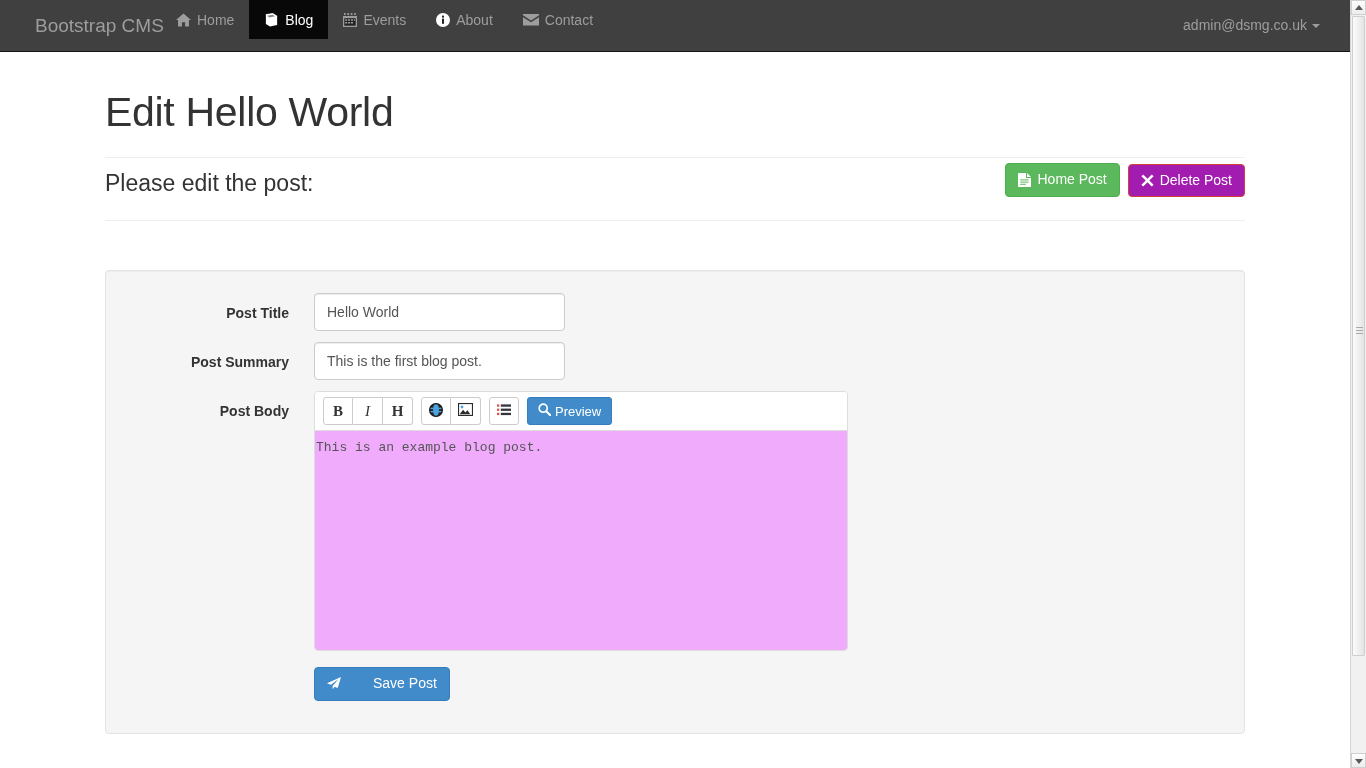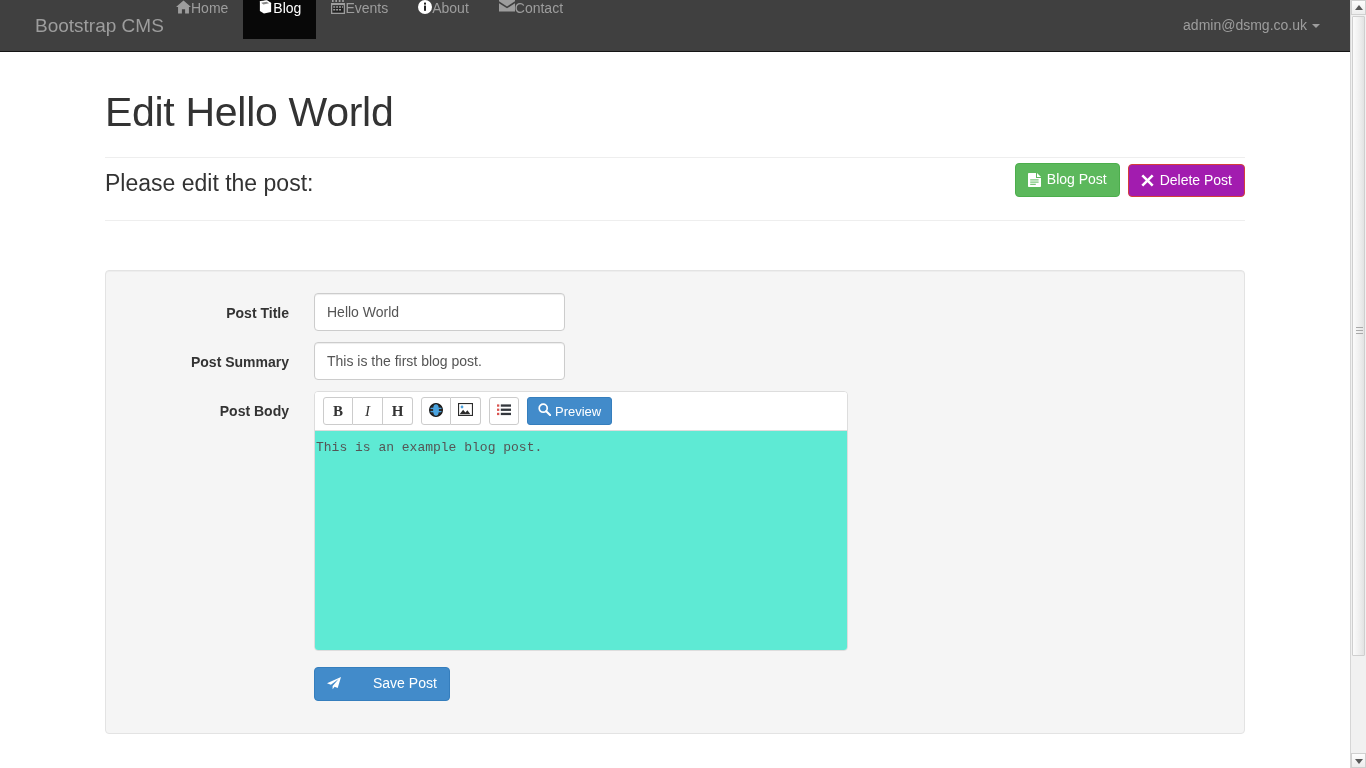--- a/index.html
+++ b/index.html
@@ -47,21 +47,22 @@
   }
   #nav-links {
     position: absolute;
     left: 161px; top: 0;
     height: 51px;
     display: flex;
     align-items: stretch;
   }
   .nav-link {
     display: flex;
-    align-items: flex-start;
+    align-items: center;
+    gap: 6px;
     padding: 0 15px;
     height: 39px;
     color: #9d9d9d;
     font-size: 14px;
     white-space: nowrap;
     cursor: pointer;
     text-decoration: none;
   }
   .nav-link.active {
     background: #080808;
@@ -258,21 +259,21 @@
 
   #md-textarea {
     position: absolute;
     left: 0;
     top: 38px;
     width: 534px;
     height: 221px;
     border: 0;
     border-top: 1px solid #dddddd;
     border-bottom: 1px dashed #cccccc;
-    background: #5eead4;
+    background: #f0abfc;
     resize: none;
     outline: none;
     padding: 8px 1px 8px 1px;
     font-family: "Liberation Mono", monospace;
     font-size: 13px;
     line-height: 18px;
     color: #555555;
     overflow: hidden;
   }
 
@@ -419,21 +420,21 @@
         <div class="btn btn-success">
           <span>
             <svg width="13" height="14" viewBox="0 0 13 14">
               <path fill="#ffffff" d="M8 0H1C.45 0 0 .45 0 1v12c0 .55.45 1 1 1h11c.55 0 1-.45 1-1V5H8z"></path>
               <path fill="#ffffff" d="M9 0v4h4z"></path>
               <rect x="2.2" y="6.4" width="8.4" height="1" fill="#5cb85c"></rect>
               <rect x="2.2" y="8.6" width="8.4" height="1" fill="#5cb85c"></rect>
               <rect x="2.2" y="10.8" width="5.6" height="1" fill="#5cb85c"></rect>
             </svg>
           </span>
-          <span>Blog Post</span>
+          <span>Home Post</span>
         </div>
         <div class="btn btn-danger" style="margin-left:4px;">
           <span>
             <svg width="13" height="13" viewBox="0 0 13 13">
               <path fill="#ffffff" d="M2.2 0.4L0.4 2.2 4.7 6.5 0.4 10.8l1.8 1.8L6.5 8.3l4.3 4.3 1.8-1.8L8.3 6.5l4.3-4.3L10.8.4 6.5 4.7z"></path>
             </svg>
           </span>
           <span>Delete Post</span>
         </div>
       </div>

